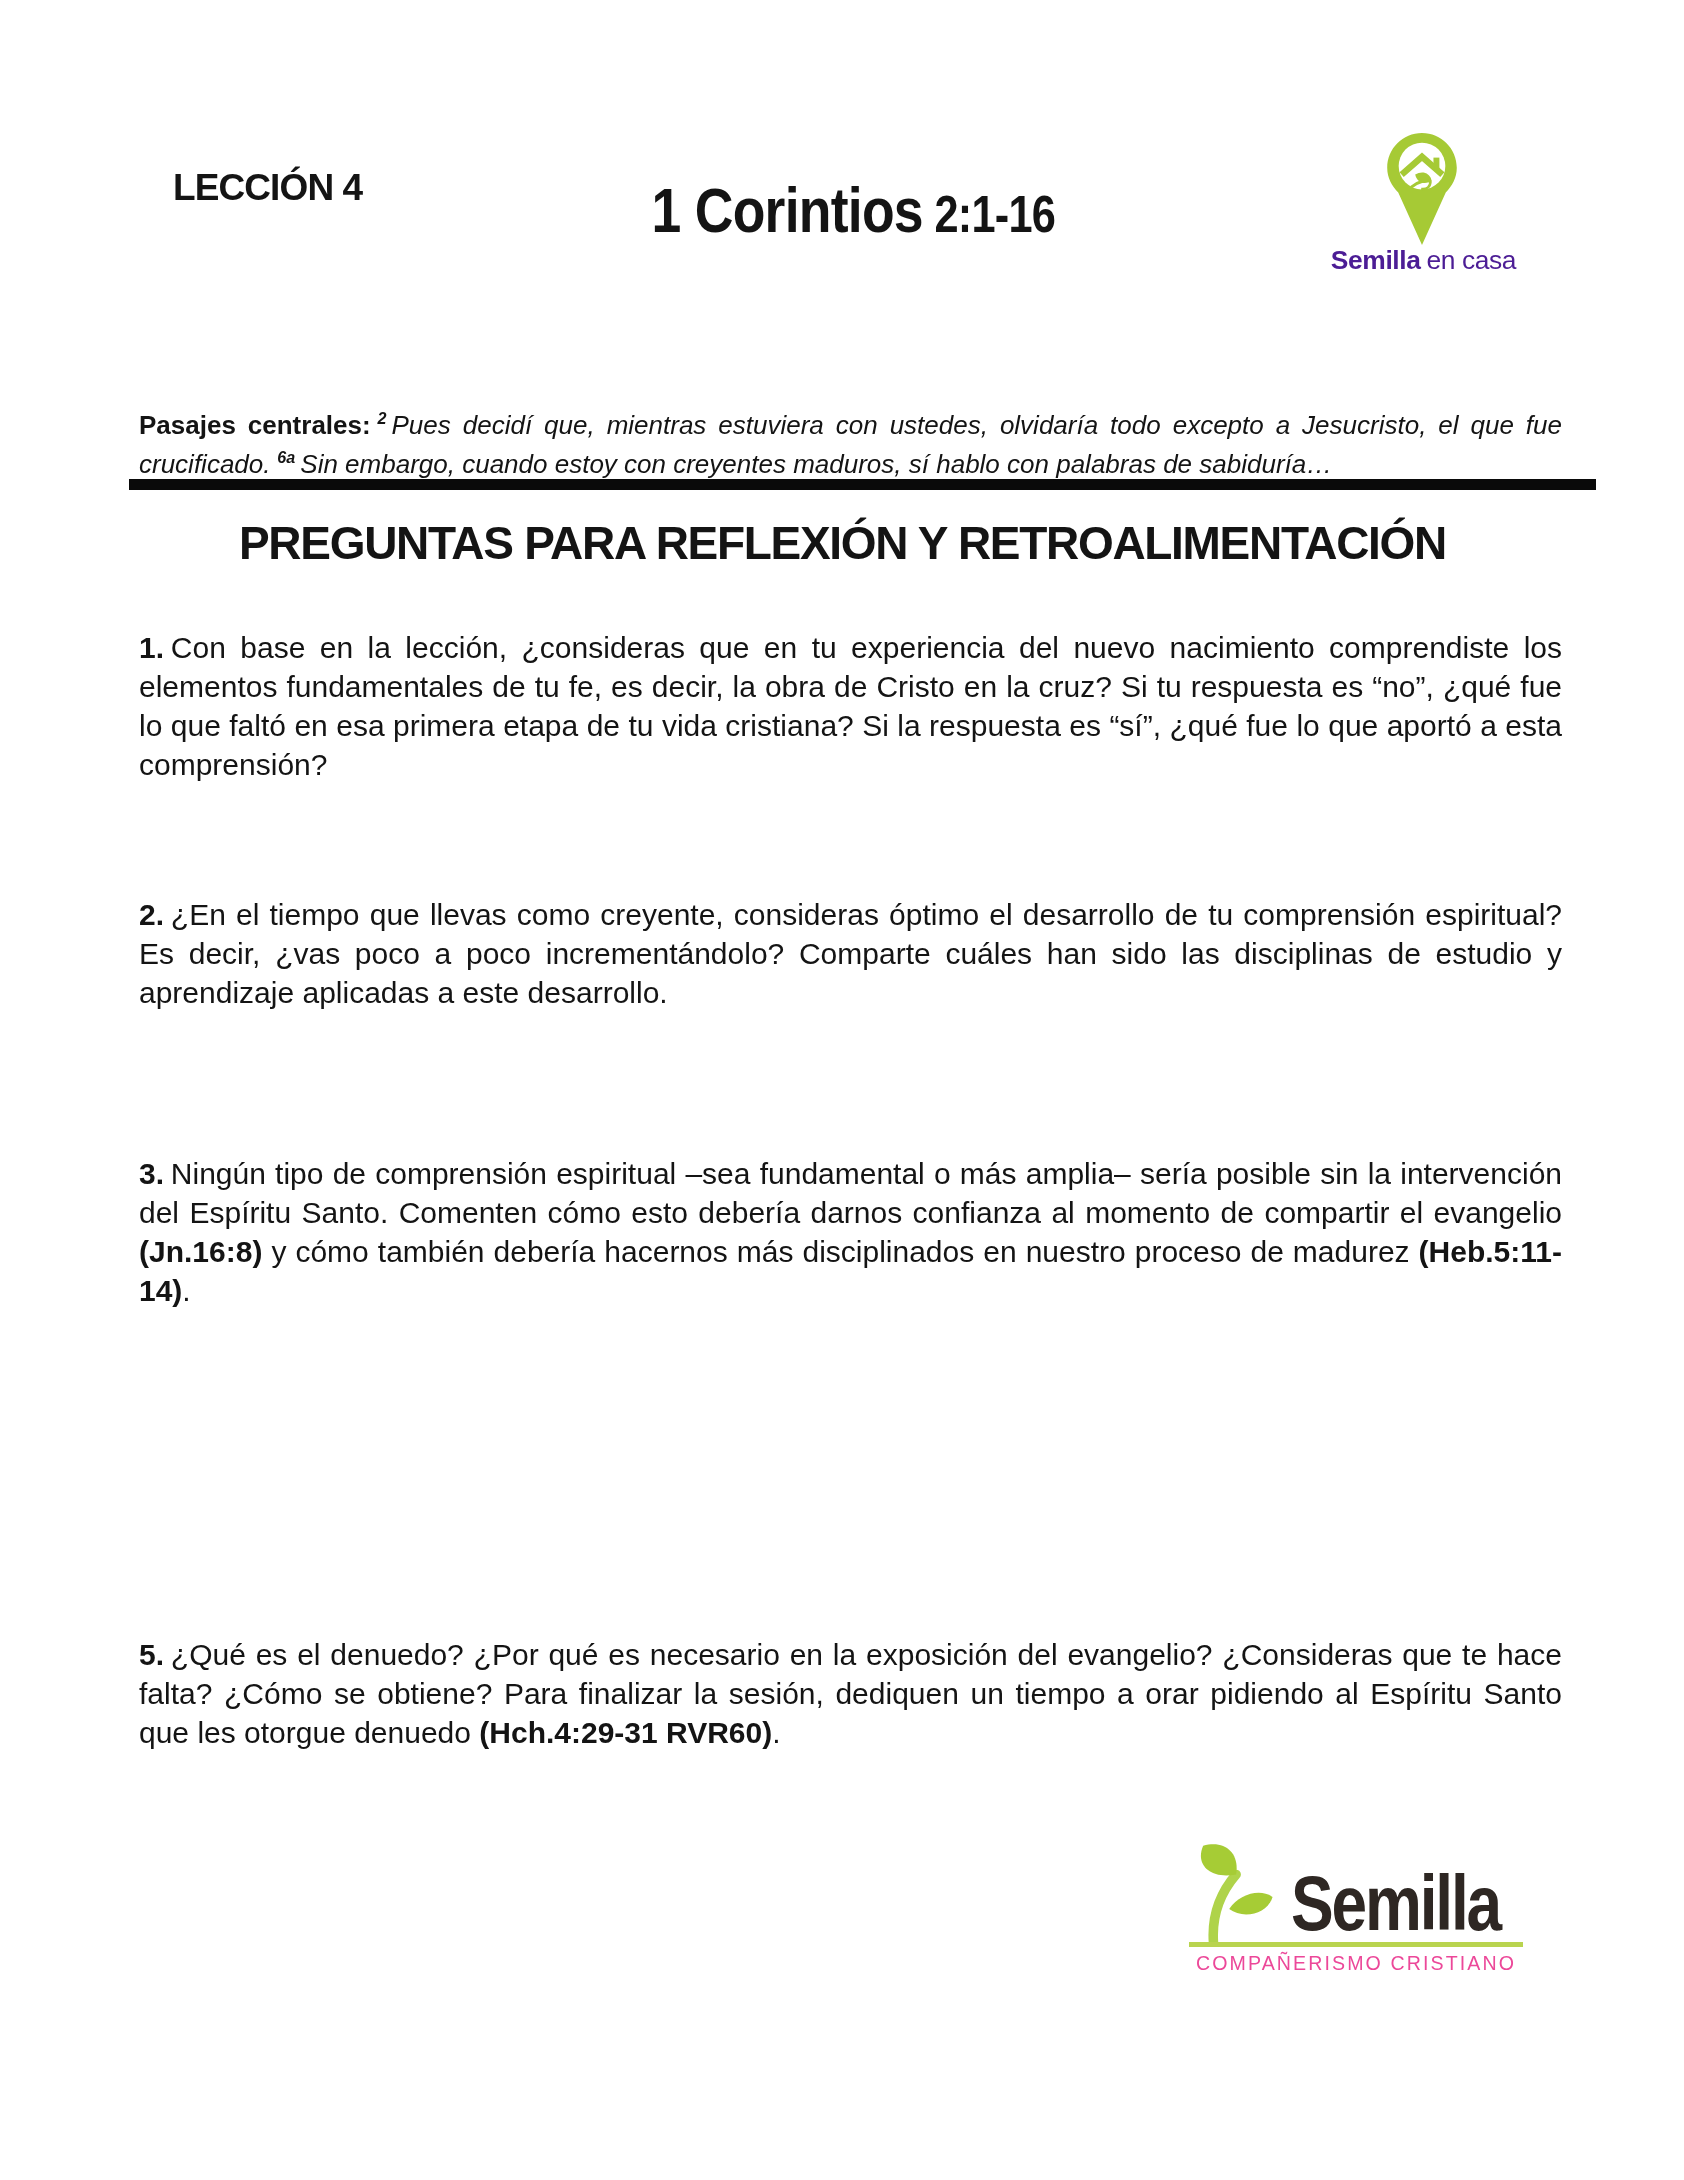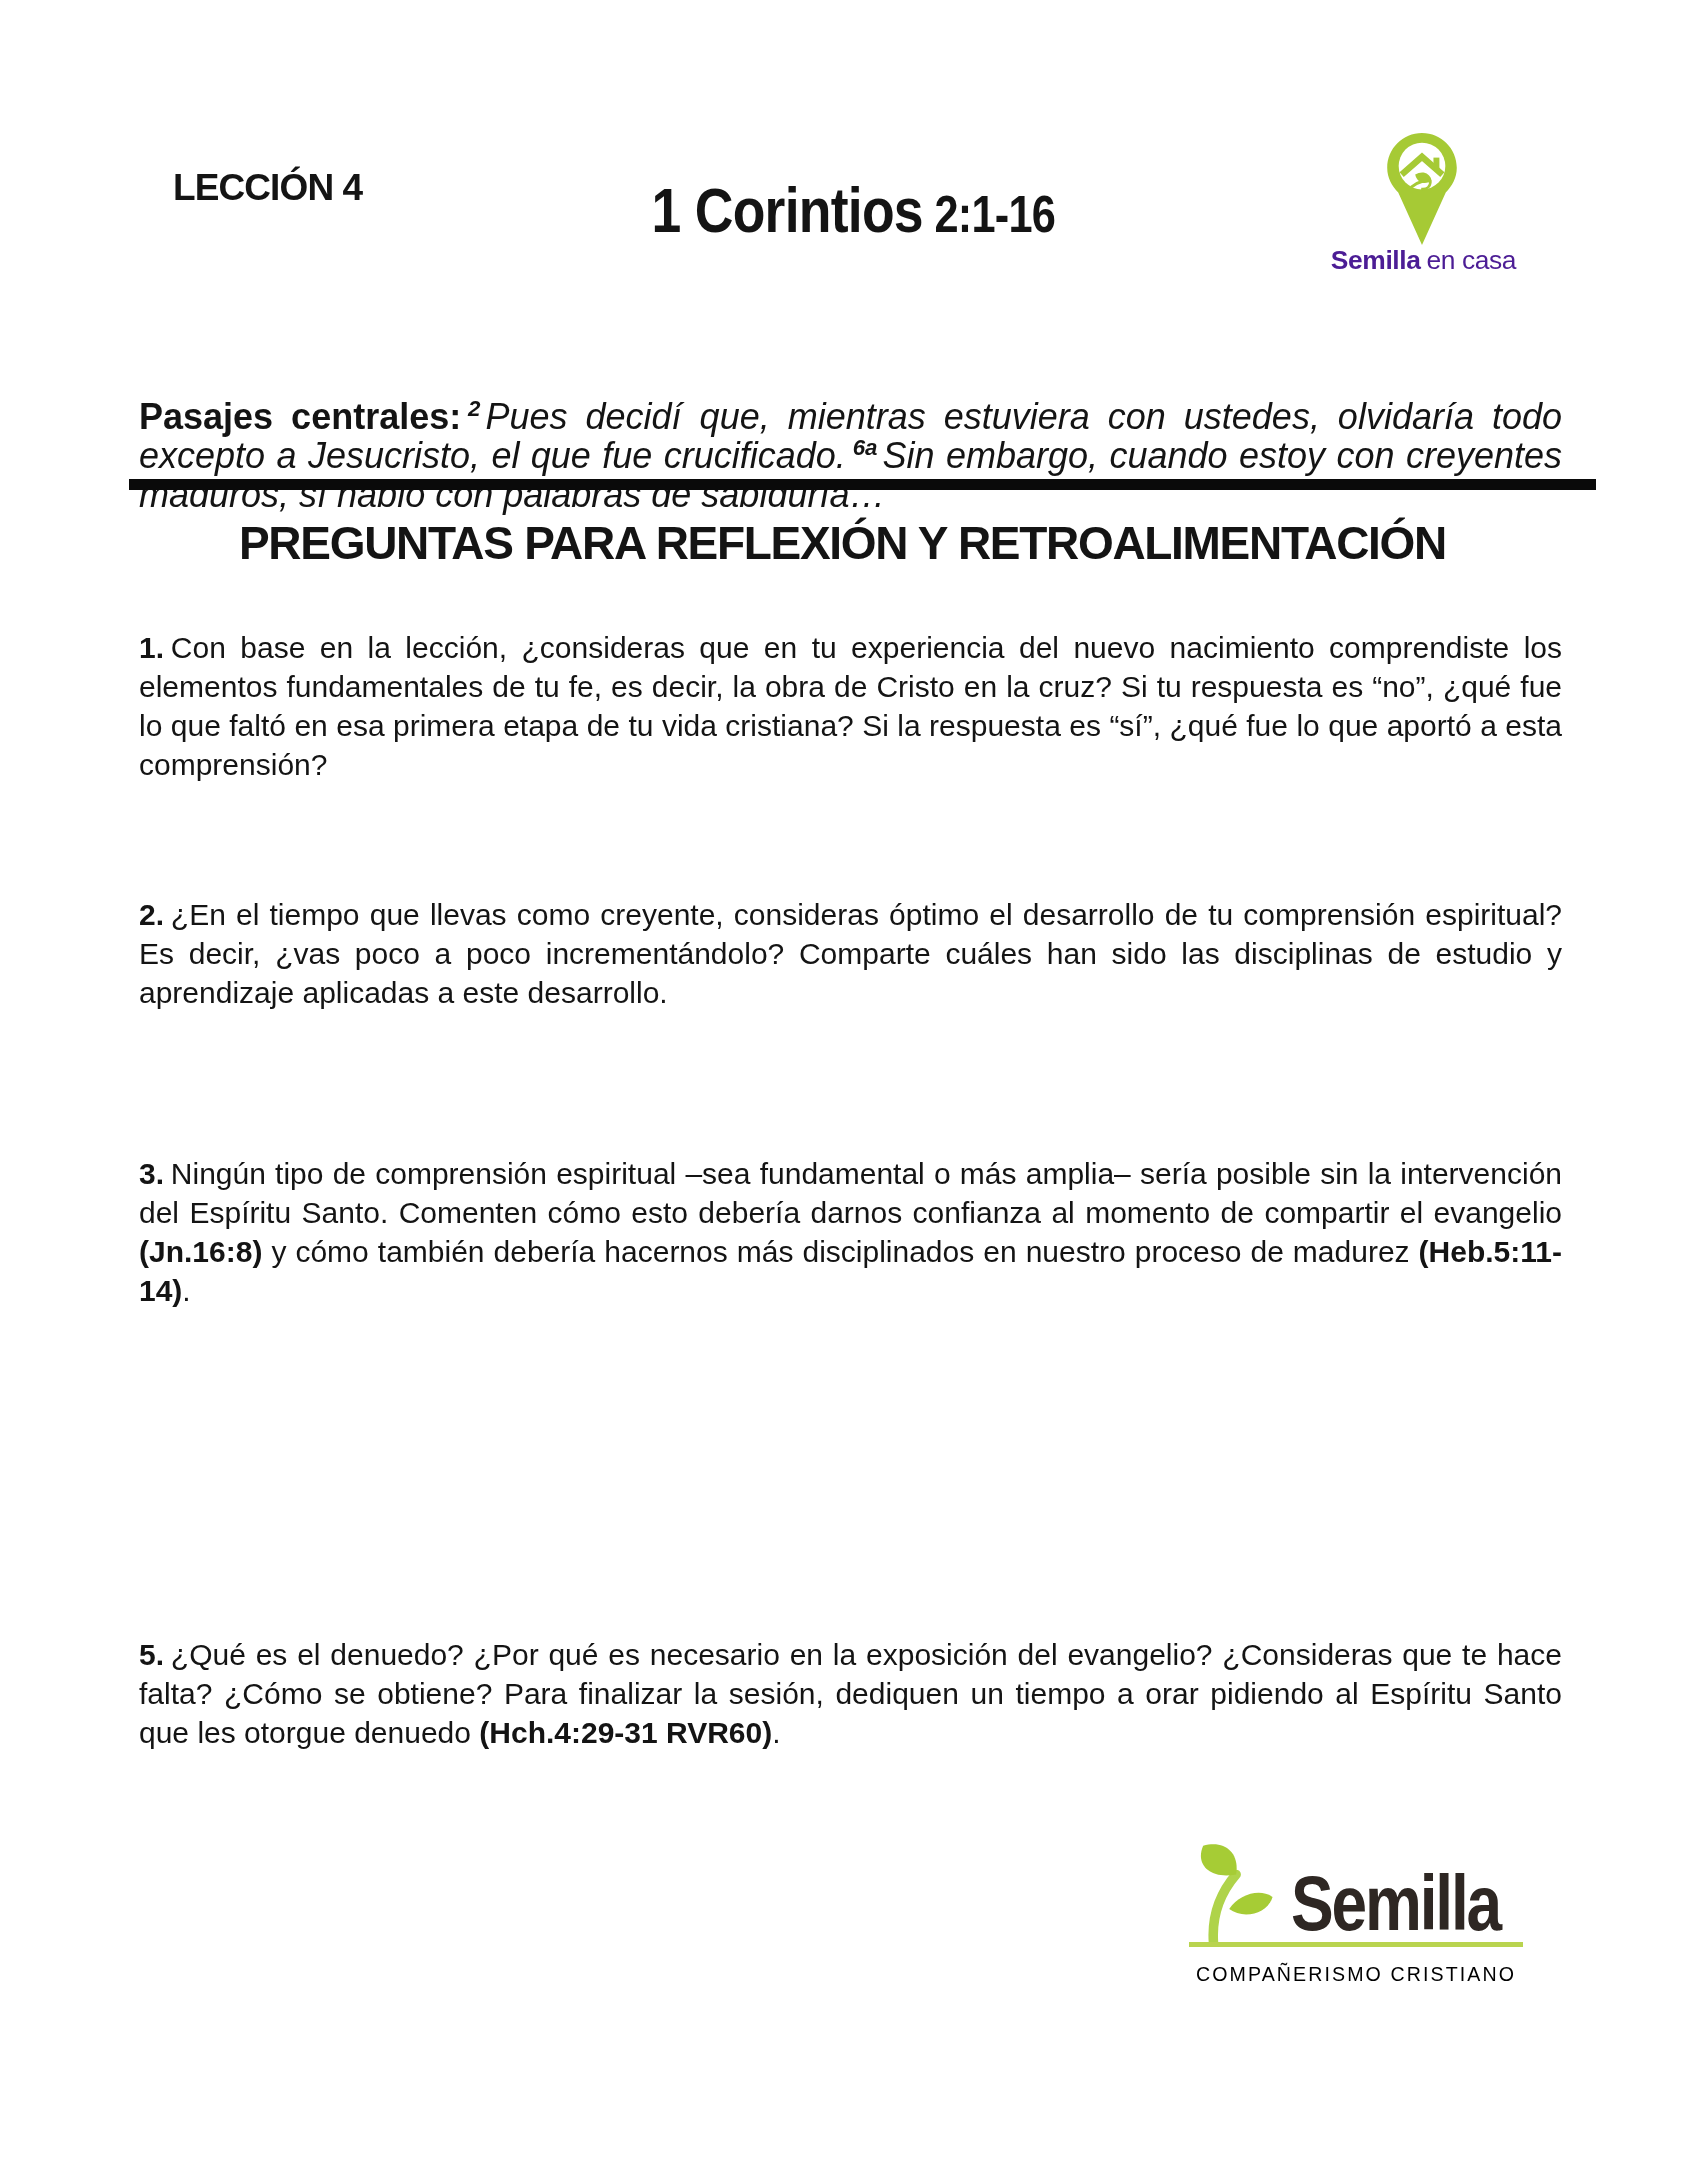--- a/index.html
+++ b/index.html
@@ -32,22 +32,22 @@
   }
   .logo-pin { position:absolute; left:1387px; top:133px; width:70px; height:112px; }
   .logo-wordmark {
     position:absolute; left:1312px; top:245px; width:223px;
     text-align:center; font-size:26.4px; white-space:nowrap; color:#4c1d95;
   }
   .logo-wordmark .bold { font-weight:700; letter-spacing:-0.4px; }
   .logo-wordmark .rest { font-weight:400; margin-left:6px; letter-spacing:-0.4px; }
   
   .passage {
-    position:absolute; left:139px; top:361px; width:1423px;
-    font-size:36px; line-height:39px; text-align:justify;
+    position:absolute; left:139px; top:380px; width:1423px;
+    font-size:26px; line-height:39px; text-align:justify;
   }
   .passage .label { font-weight:700; font-style:normal; }
   .passage .verse { font-style:italic; }
   .passage sup {
     font-weight:700; font-style:italic; font-size:0.62em;
     vertical-align:super; line-height:0; margin:0 5.1px 0 6.8px;
   }
   
   .rule {
     position:absolute; left:129px; top:479px; width:1467px; height:11px;
@@ -77,21 +77,21 @@
     color:#2e2723; transform:scaleX(0.82); transform-origin:left top;
     white-space:nowrap;
   }
   .footer-line {
     position:absolute; left:1189px; top:1942px; width:334px; height:5.1px;
     background:#b9d44f;
   }
   .footer-tagline {
     position:absolute; left:1182px; top:1952px; width:348px;
     text-align:center; font-size:19.6px; letter-spacing:2.1px;
-    color:#000000; white-space:nowrap;margin-top:11px;
+    color:#ec4899; white-space:nowrap;
   }
 </style>
 </head>
 <body>
 
 <div class="page">
 
   <div class="lesson-label">LECCIÓN 4</div>
 
   <div class="doc-title">

